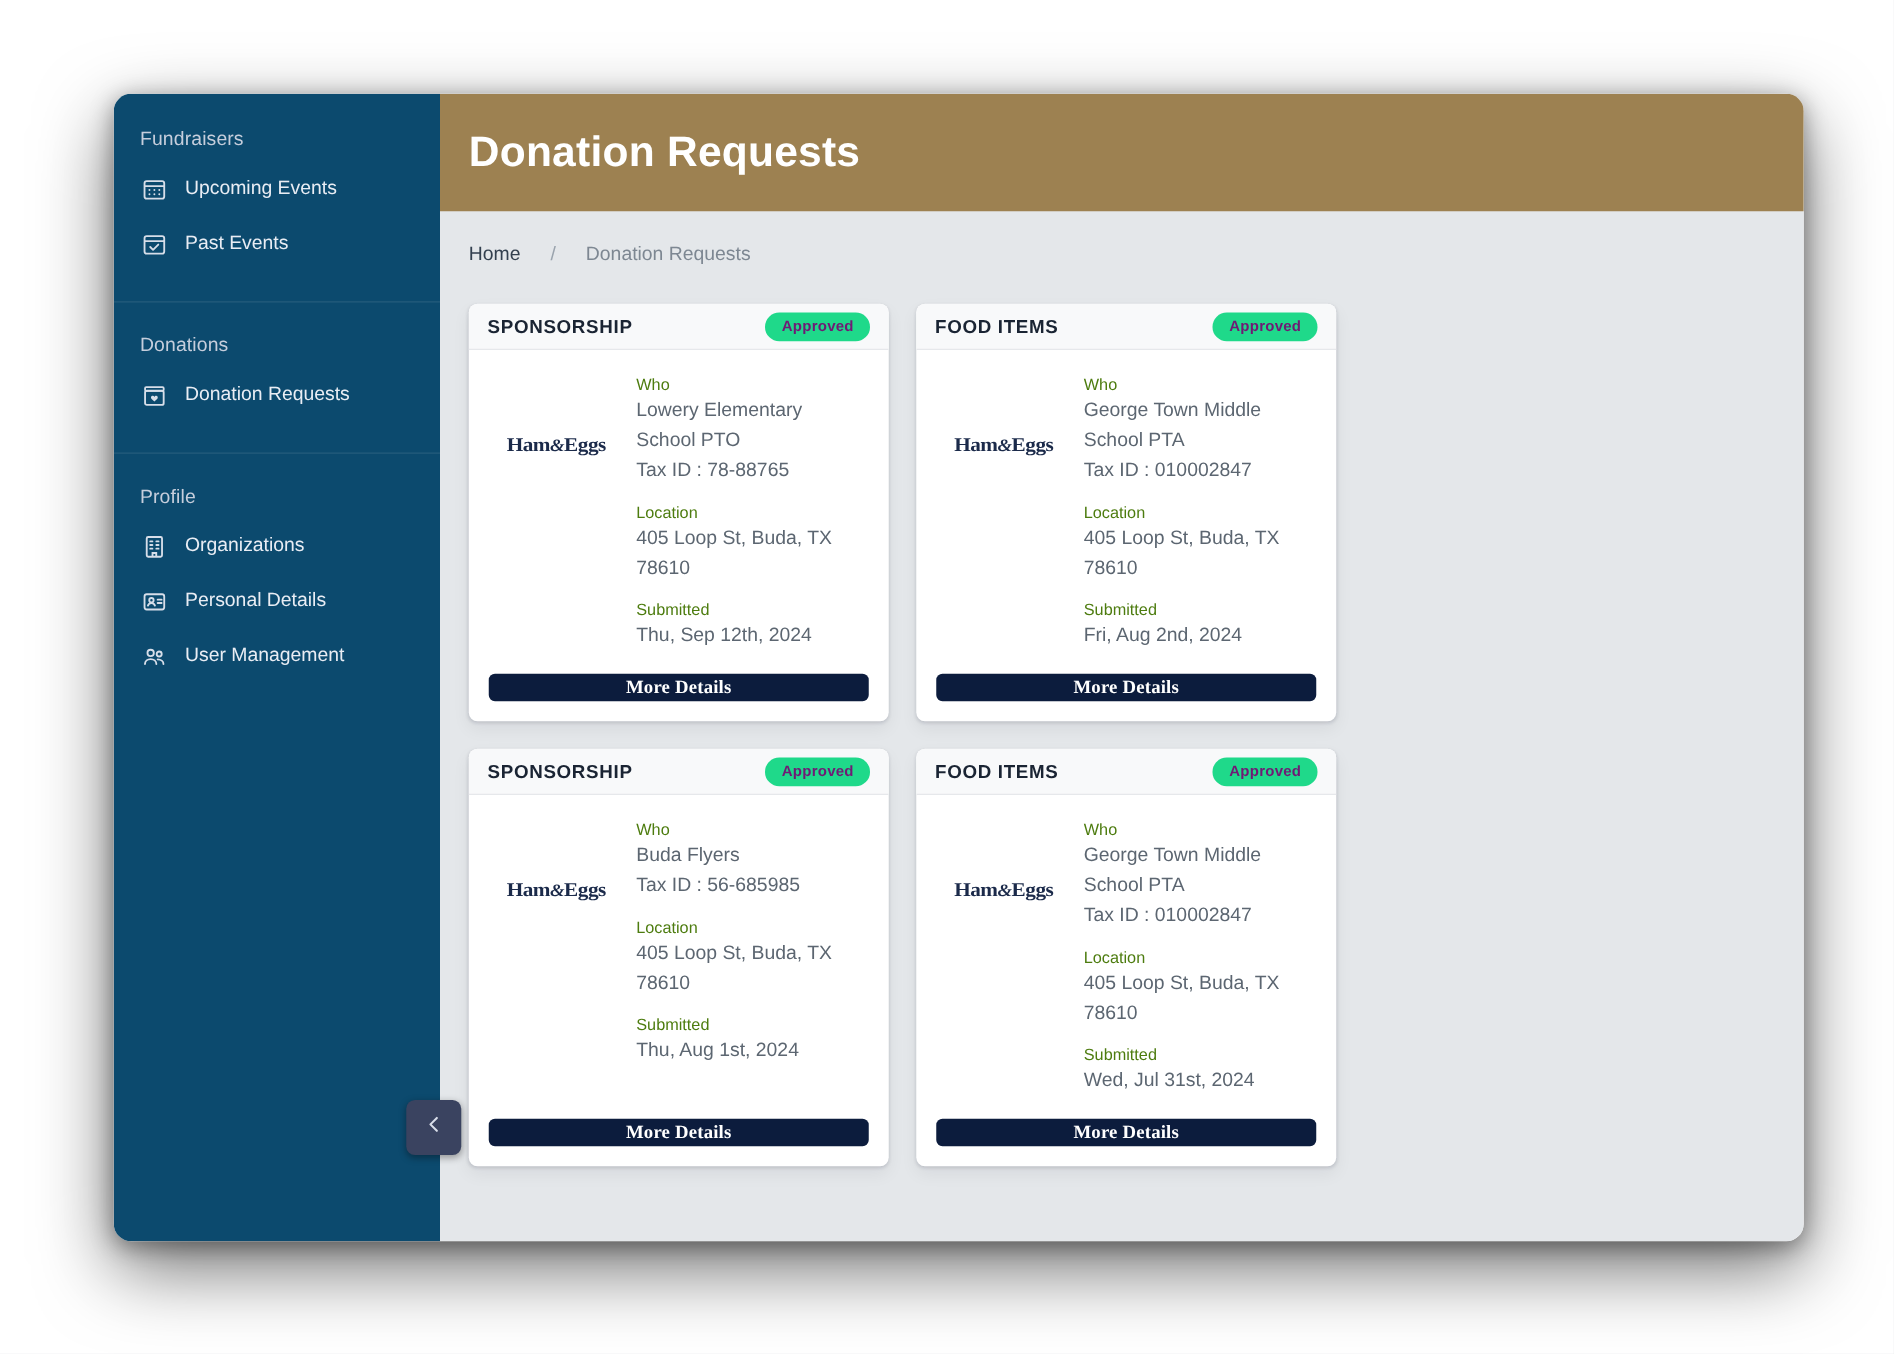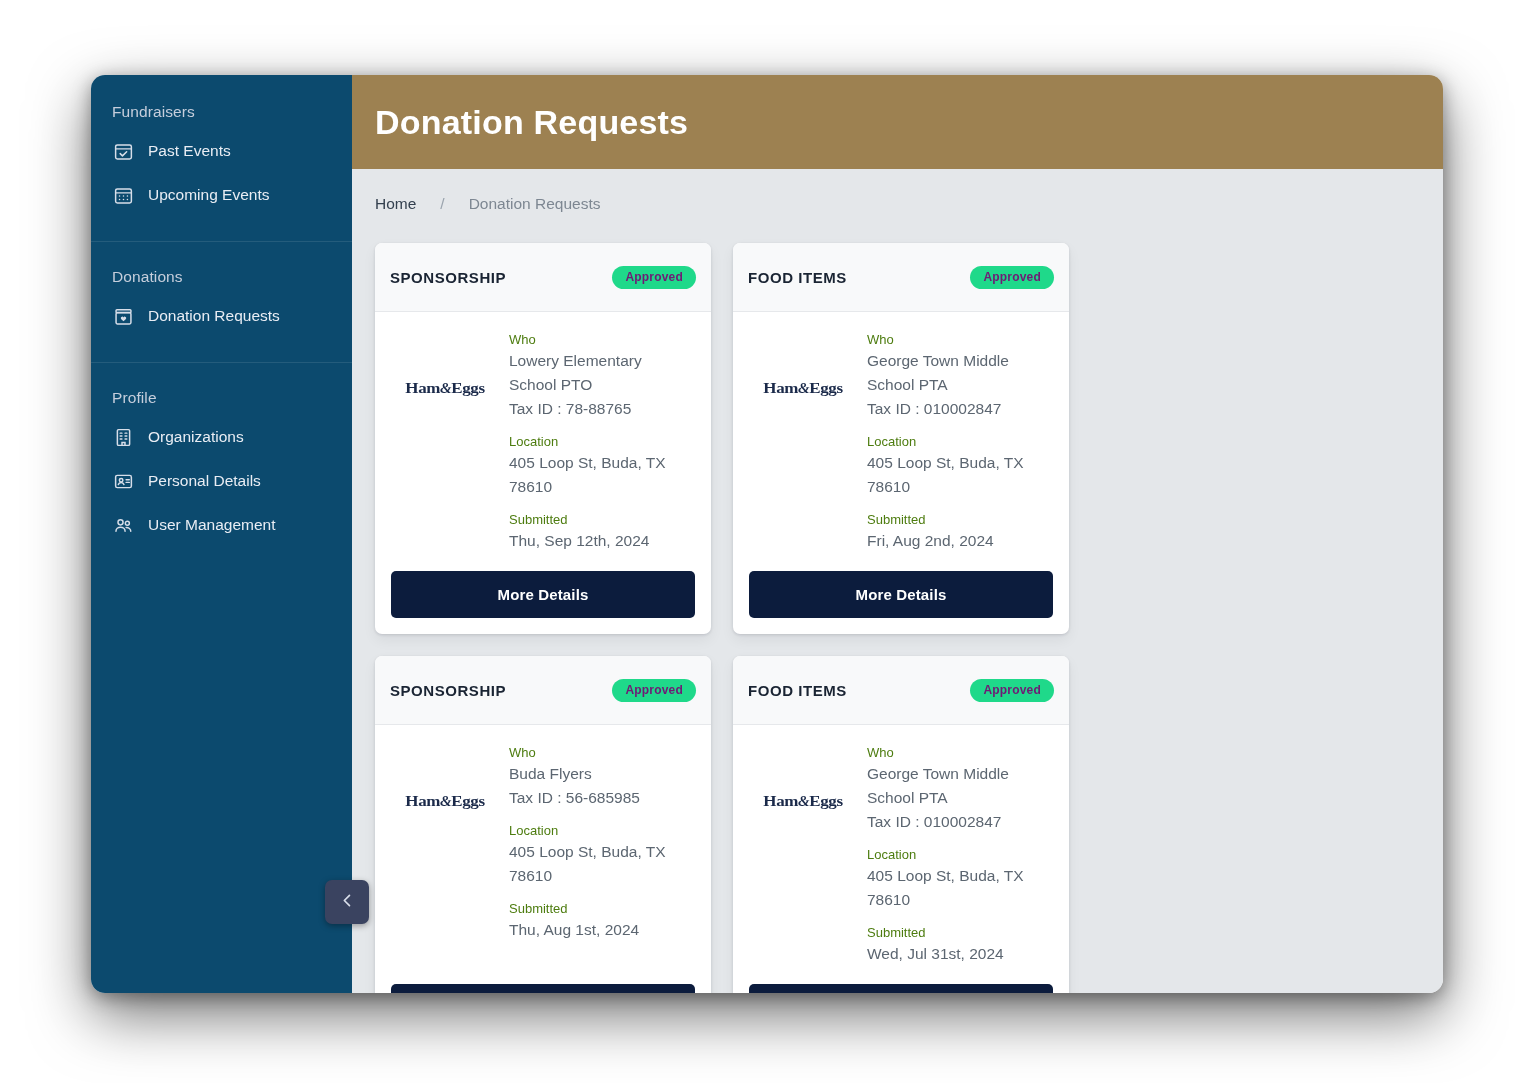--- a/index.html
+++ b/index.html
@@ -159,21 +159,21 @@
     border-radius: 7px;
     box-shadow: 0 1px 3px rgba(16,24,40,0.14), 0 6px 14px rgba(16,24,40,0.06);
     display: flex;
     flex-direction: column;
     overflow: hidden;
   }
 
   .card-head {
     background: #F8F9FA;
     border-bottom: 1px solid #E6E8EB;
-    height: 69px;
+    height: 37px;
     display: flex;
     align-items: center;
     justify-content: space-between;
     padding: 0 15px;
   }
 
   .card-kind {
     font-size: 15px;
     font-weight: bold;
     color: #1A2433;
@@ -237,64 +237,64 @@
   }
 
   .card-foot { padding: 0 16px 16px 16px; }
 
   .more-details-btn {
     width: 100%;
     background: #0C1C3D;
     color: #FFFFFF;
     border: none;
     border-radius: 5px;
-    height: 47px;
+    height: 22px;
     font-size: 15px;
     font-weight: bold;
-    font-family: Liberation Sans, sans-serif;
+    font-family: Liberation Serif, serif;
     cursor: pointer;
     letter-spacing: 0.15px;
   }
 </style>
 </head>
 <body>
 
 <div id="app-frame">
 
   <nav id="sidebar">
 
     <div class="nav-section">
       <div class="section-title">Fundraisers</div>
-
-      <div class="nav-item">
-        <span class="nav-icon">
-          <svg viewBox="0 0 24 24" fill="none" stroke="currentColor" stroke-width="1.7">
-            <rect x="3" y="4.5" width="18" height="16" rx="2"></rect>
-            <path d="M3 9h18"></path>
-            <path d="M8.2 14.4l2.6 2.6 4.8-4.8" stroke-linecap="round" stroke-linejoin="round"></path>
-          </svg>
-        </span>
-        <span>Past Events</span>
-      </div>
 
       <div class="nav-item">
         <span class="nav-icon">
           <svg viewBox="0 0 24 24" fill="none" stroke="currentColor" stroke-width="1.7">
             <rect x="3" y="4.5" width="18" height="16" rx="2"></rect>
             <path d="M3 9h18"></path>
             <circle cx="7.5" cy="12.5" r="0.9" fill="currentColor" stroke="none"></circle>
             <circle cx="12" cy="12.5" r="0.9" fill="currentColor" stroke="none"></circle>
             <circle cx="16.5" cy="12.5" r="0.9" fill="currentColor" stroke="none"></circle>
             <circle cx="7.5" cy="16.5" r="0.9" fill="currentColor" stroke="none"></circle>
             <circle cx="12" cy="16.5" r="0.9" fill="currentColor" stroke="none"></circle>
             <circle cx="16.5" cy="16.5" r="0.9" fill="currentColor" stroke="none"></circle>
           </svg>
         </span>
         <span>Upcoming Events</span>
       </div>
+
+      <div class="nav-item">
+        <span class="nav-icon">
+          <svg viewBox="0 0 24 24" fill="none" stroke="currentColor" stroke-width="1.7">
+            <rect x="3" y="4.5" width="18" height="16" rx="2"></rect>
+            <path d="M3 9h18"></path>
+            <path d="M8.2 14.4l2.6 2.6 4.8-4.8" stroke-linecap="round" stroke-linejoin="round"></path>
+          </svg>
+        </span>
+        <span>Past Events</span>
+      </div>
     </div>
 
     <div class="nav-section divided">
       <div class="section-title">Donations</div>
 
       <div class="nav-item">
         <span class="nav-icon">
           <svg viewBox="0 0 24 24" fill="none" stroke="currentColor" stroke-width="1.7">
             <rect x="3.5" y="7.5" width="17" height="13" rx="1.6"></rect>
             <rect x="3.5" y="4.2" width="17" height="3.4" rx="1"></rect>

